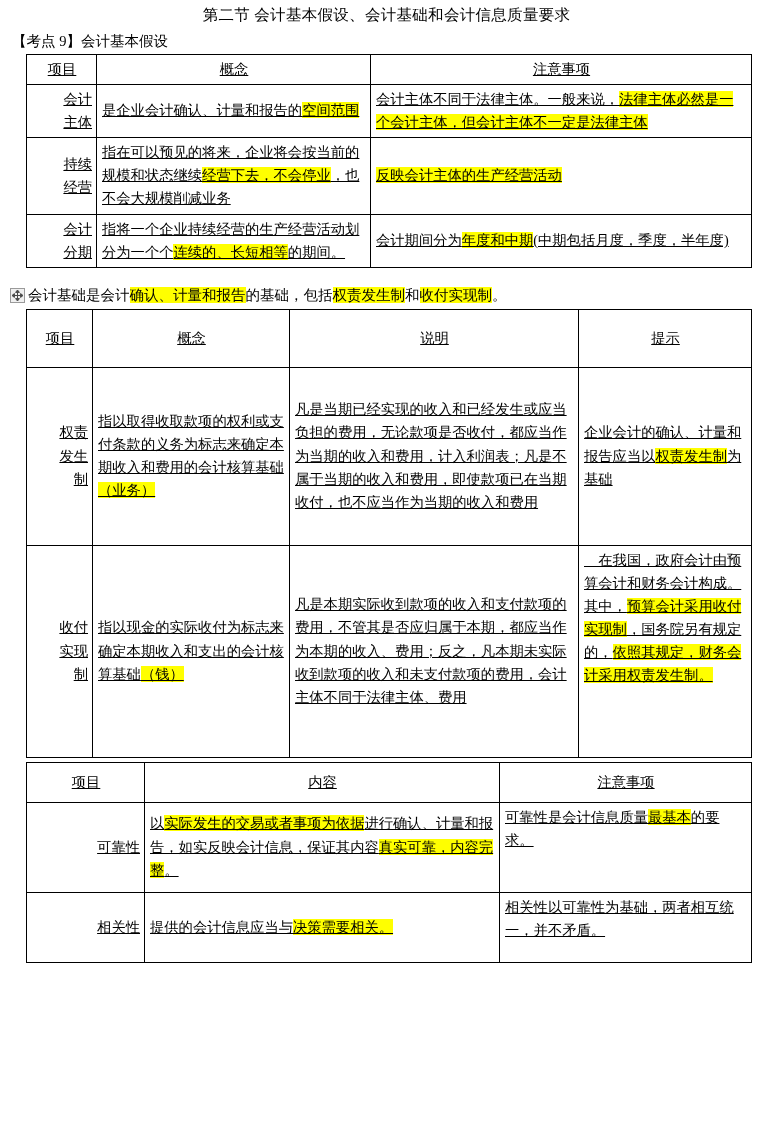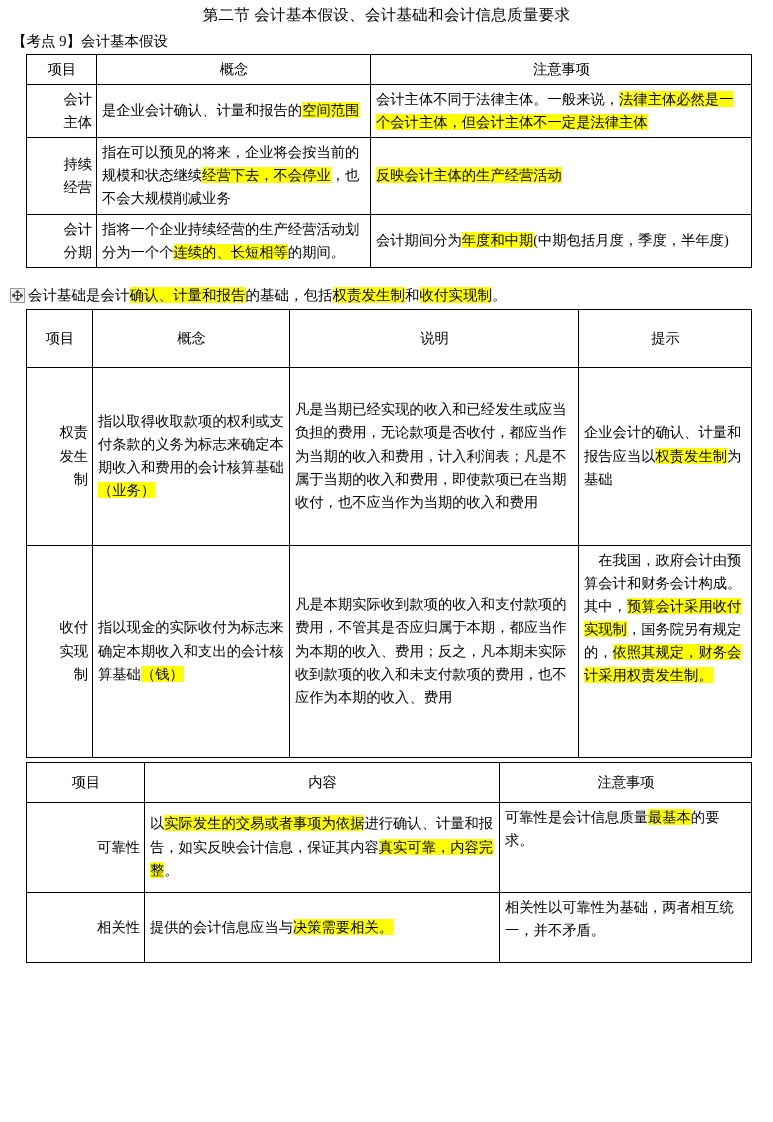--- a/index.html
+++ b/index.html
@@ -54,20 +54,21 @@
     background: #f0f0f0;
     box-sizing: border-box;
   }
   .move-handle svg { display: block; }
 
   table.doc-table {
     border-collapse: collapse;
     width: 725px;
     margin: 0 0 4px 16px;
     table-layout: fixed;
+    text-decoration: underline;
   }
   table.doc-table td, table.doc-table th {
     border: 1px solid #000000;
     vertical-align: middle;
     font-size: 14.3px;
     line-height: 1.62;
     font-weight: normal;
     padding: 3px 4px 3px 5px;
     box-sizing: border-box;
   }
@@ -164,21 +165,21 @@
       </tr>
       <tr>
         <td class="item-cell" style="height:178px">权责<br>发生<br>制</td>
         <td class="body-cell">指以取得收取款项的权利或支付条款的义务为标志来确定本期收入和费用的会计核算基础<mark class="hl">（业务）</mark></td>
         <td class="body-cell">凡是当期已经实现的收入和已经发生或应当负担的费用，无论款项是否收付，都应当作为当期的收入和费用，计入利润表；凡是不属于当期的收入和费用，即使款项已在当期收付，也不应当作为当期的收入和费用</td>
         <td class="body-cell">企业会计的确认、计量和报告应当以<mark class="hl">权责发生制</mark>为基础</td>
       </tr>
       <tr>
         <td class="item-cell" style="height:212px">收付<br>实现<br>制</td>
         <td class="body-cell">指以现金的实际收付为标志来确定本期收入和支出的会计核算基础<mark class="hl">（钱）</mark></td>
-        <td class="body-cell">凡是本期实际收到款项的收入和支付款项的费用，不管其是否应归属于本期，都应当作为本期的收入、费用；反之，凡本期未实际收到款项的收入和未支付款项的费用，也不应作为本期的收入、费用</td>
+        <td class="body-cell">凡是本期实际收到款项的收入和支付款项的费用，不管其是否应归属于本期，都应当作为本期的收入、费用；反之，凡本期未实际收到款项的收入和未支付款项的费用，会计主体不同于法律主体、费用</td>
         <td class="body-cell" style="vertical-align:top">　在我国，政府会计由预算会计和财务会计构成。其中，<mark class="hl">预算会计采用收付实现制</mark>，国务院另有规定的，<mark class="hl">依照其规定，财务会计采用权责发生制。</mark></td>
       </tr>
     </tbody>
   </table>
 
 
   <table class="doc-table t3">
     <colgroup>
       <col style="width:118px">
         <col style="width:355px">

